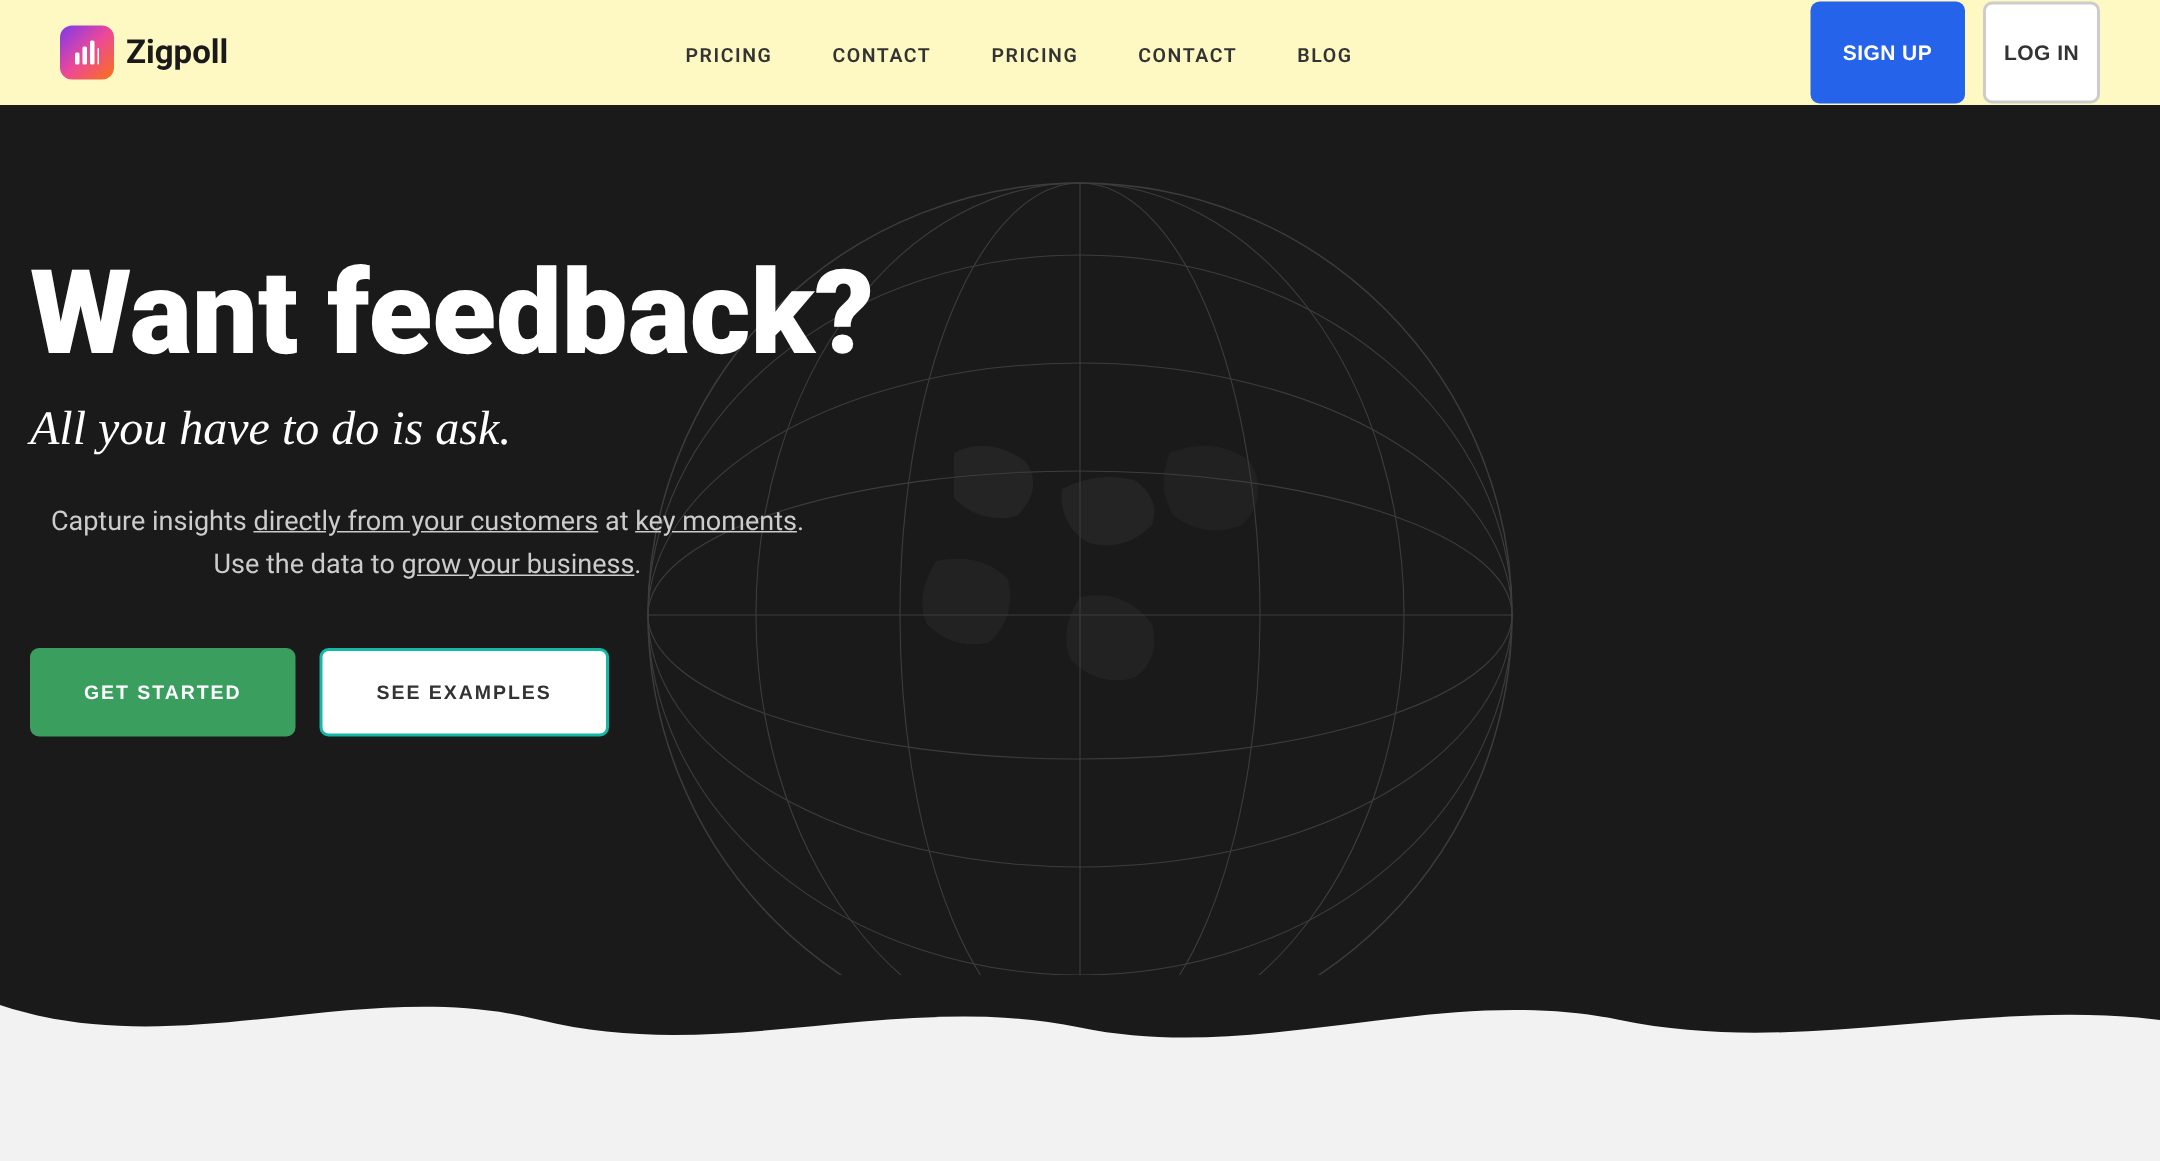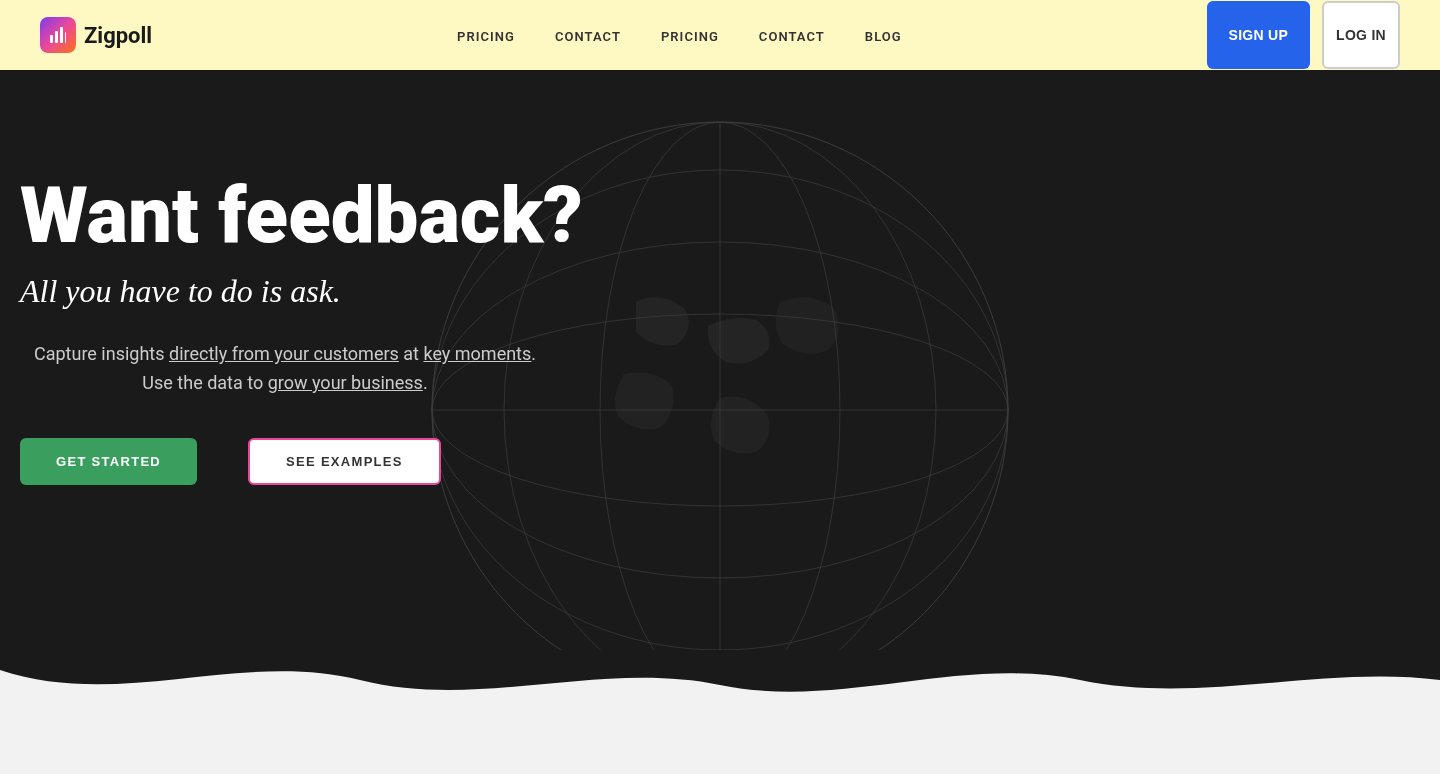--- a/index.html
+++ b/index.html
@@ -177,29 +177,28 @@
       font-size: 13px;
       font-weight: 800;
       letter-spacing: 0.1em;
       cursor: pointer;
       text-transform: uppercase;
     }
 
     .btn-see-examples {
       background: #fff;
       color: #333;
-      border: 2px solid #ec4899;
-      padding: 8px 36px;
+      border: 2px solid #14b8a6;
+      padding: 20px 36px;
       border-radius: 6px;
       font-size: 13px;
       font-weight: 800;
       letter-spacing: 0.1em;
       cursor: pointer;
       text-transform: uppercase;
-      margin-left: 35px;
     }
 
     
     .logos-section {
       background: #f2f2f2;
       padding: 50px 40px 30px;
       text-align: center;
     }
   </style>
 </head>

